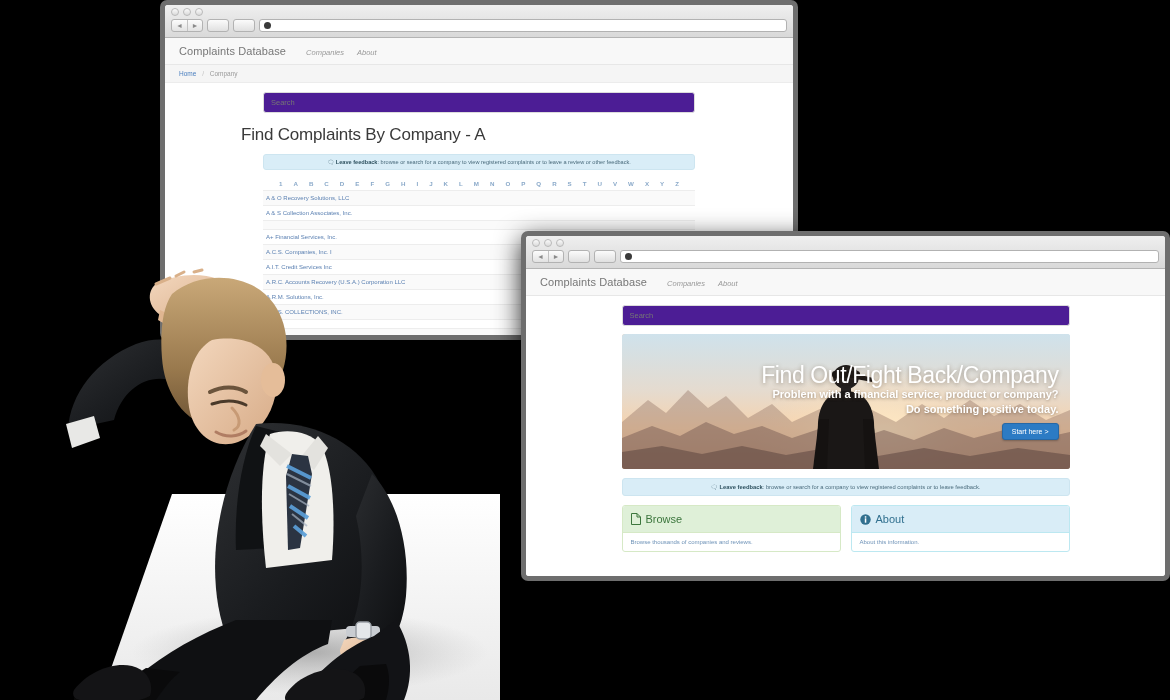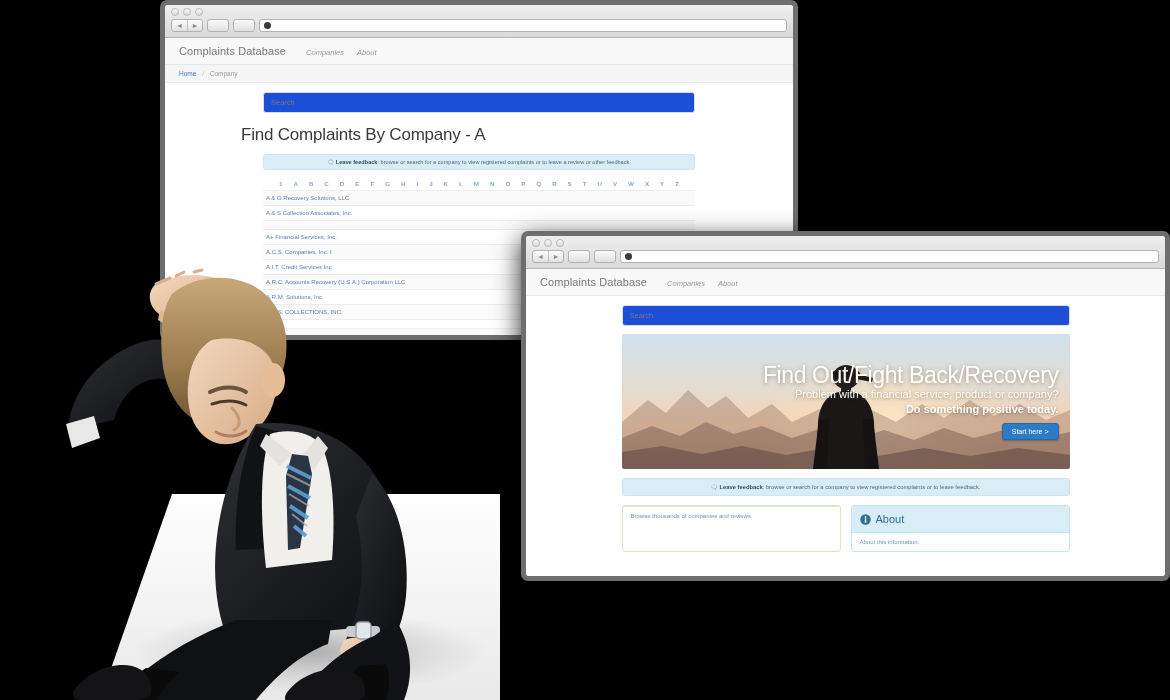--- a/index.html
+++ b/index.html
@@ -88,21 +88,21 @@
     background: #f5f5f5; border-bottom: 1px solid #ececec;
     padding: 5px 14px; font-size: 6.5px; color: #9a9a9a;
   }
   .breadcrumb .crumb-link { color: #4a7fbf; }
   .breadcrumb .sep { color: #c4c4c4; margin: 0 4px; }
 
   
   .search-wrap { padding: 9px 0 0 0; display: flex; justify-content: center; }
   .search-input {
     border: 1px solid #dcdcdc; border-radius: 3px;
-    background: #1d4ed8; font-size: 7.5px; color: #b3b3b3;
+    background: #4c1d95; font-size: 7.5px; color: #b3b3b3;
     font-family: "Liberation Sans", sans-serif;
     outline: none;
   }
 
   
   .alert-info {
     background: #d9edf7; border: 1px solid #cde5f0;
     border-radius: 3px; text-align: center;
     color: #4a6b7c;
   }
@@ -159,21 +159,21 @@
     position: absolute; inset: 0;
     display: flex; flex-direction: column; justify-content: center;
     align-items: flex-end; padding-right: 11px; z-index: 5;
   }
   .hero-h1 {
     font-size: 23px; font-weight: 400; color: #fff;
     text-shadow: 0 1px 4px rgba(80,60,40,.45);
     letter-spacing: -.4px; line-height: 1.05;
   }
   .hero-h2 {
-    font-size: 11px; font-weight: 400; color: #fff; 
+    font-size: 11px; font-weight: 700; color: #fff; 
     text-shadow: 0 1px 3px rgba(80,60,40,.5);
   }
   .hero-h3 {
     font-size: 11px; font-weight: 700; color: #fff; margin-top: 3px;
     text-shadow: 0 1px 3px rgba(80,60,40,.5);
   }
   .hero-btn {
     margin-top: 8px; background: #2c7bc4; border: 1px solid #2668a6;
     color: #fff; font-size: 7px; padding: 4px 9px; border-radius: 3px;
     font-family: "Liberation Sans", sans-serif; cursor: pointer;
@@ -360,34 +360,41 @@
             <ellipse cx="43" cy="20" rx="13" ry="12" fill="#211d1c"></ellipse>
             <rect x="29" y="14" width="28" height="7" rx="3" fill="#171413"></rect>
             <path d="M54 17 L70 21 L69 25 L53 22 Z" fill="#1d1918"></path>
             <rect x="38" y="29" width="10" height="8" fill="#252120"></rect>
             <path d="M43 34 C25 34 16 48 15 66 L13 112 L73 112 L71 66 C70 48 61 34 43 34 Z" fill="#1a1716"></path>
             <path d="M16 62 L10 112 L24 112 L26 62 Z" fill="#151211"></path>
             <path d="M70 62 L76 112 L62 112 L60 62 Z" fill="#151211"></path>
           </svg>
 
           <div class="hero-text">
-            <div class="hero-h1">Find Out/Fight Back/Recovery</div>
+            <div class="hero-h1">Find Out/Fight Back/Company</div>
             <div class="hero-h2">Problem with a financial service, product or company?</div>
             <div class="hero-h3">Do something positive today.</div>
             <button class="hero-btn">Start here &gt;</button>
           </div>
         </div>
 
         <div class="alert-info">
           <span>🗨</span>
           <b>Leave feedback</b><span>: browse or search for a company to view registered complaints or to leave feedback.</span>
         </div>
 
         <div class="panels">
           <div class="panel panel-success">
+            <div class="panel-head">
+              <svg width="10" height="12" viewBox="0 0 10 12">
+                <path d="M0.5 0.5 H6 L9.5 4 V11.5 H0.5 Z" fill="none" stroke="#3c763d" stroke-width="1"></path>
+                <path d="M6 0.5 V4 H9.5" fill="none" stroke="#3c763d" stroke-width="1"></path>
+              </svg>
+              <span>Browse</span>
+            </div>
             <div class="panel-body">Browse thousands of companies and reviews.</div>
           </div>
 
           <div class="panel panel-info">
             <div class="panel-head">
               <svg width="11" height="11" viewBox="0 0 11 11">
                 <circle cx="5.5" cy="5.5" r="5.2" fill="#31708f"></circle>
                 <rect x="4.8" y="4.3" width="1.5" height="4.4" fill="#fff"></rect>
                 <rect x="4.8" y="2.2" width="1.5" height="1.5" fill="#fff"></rect>
               </svg>

